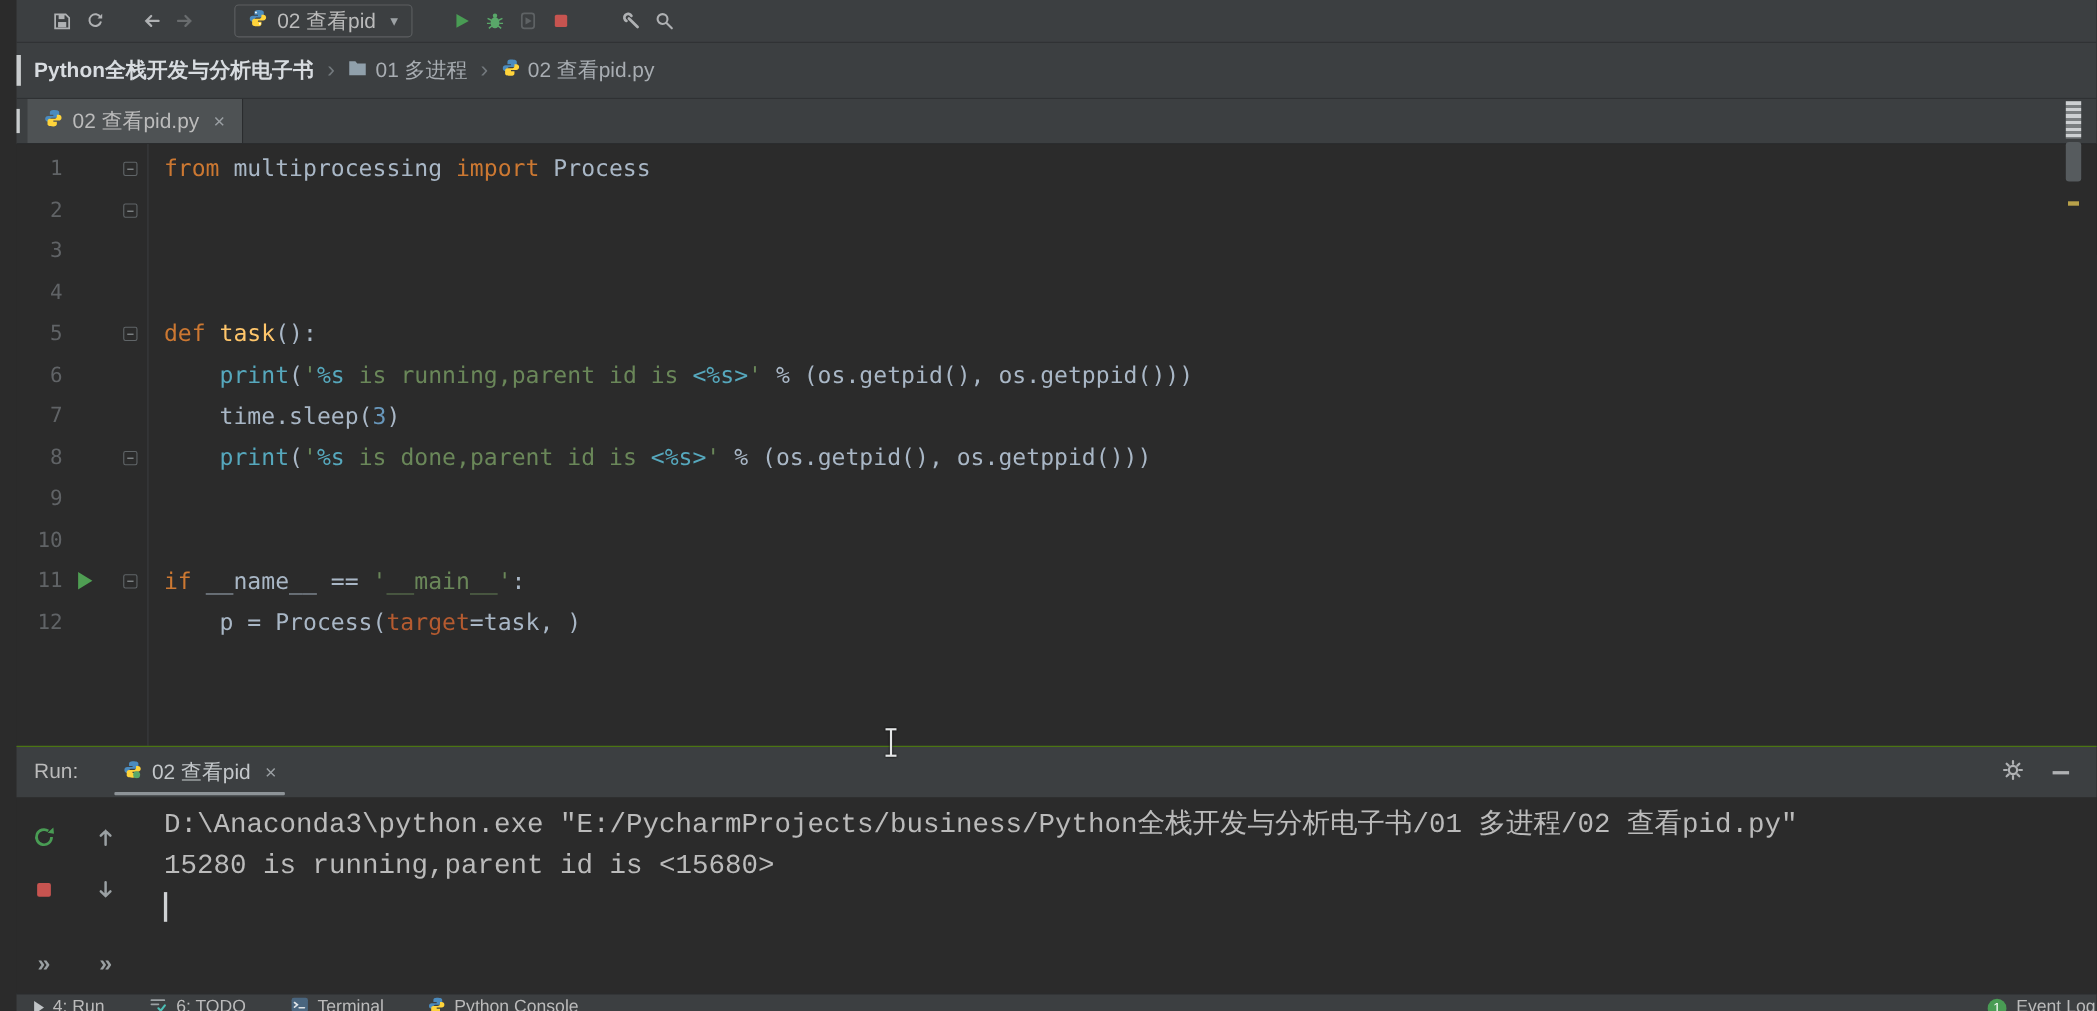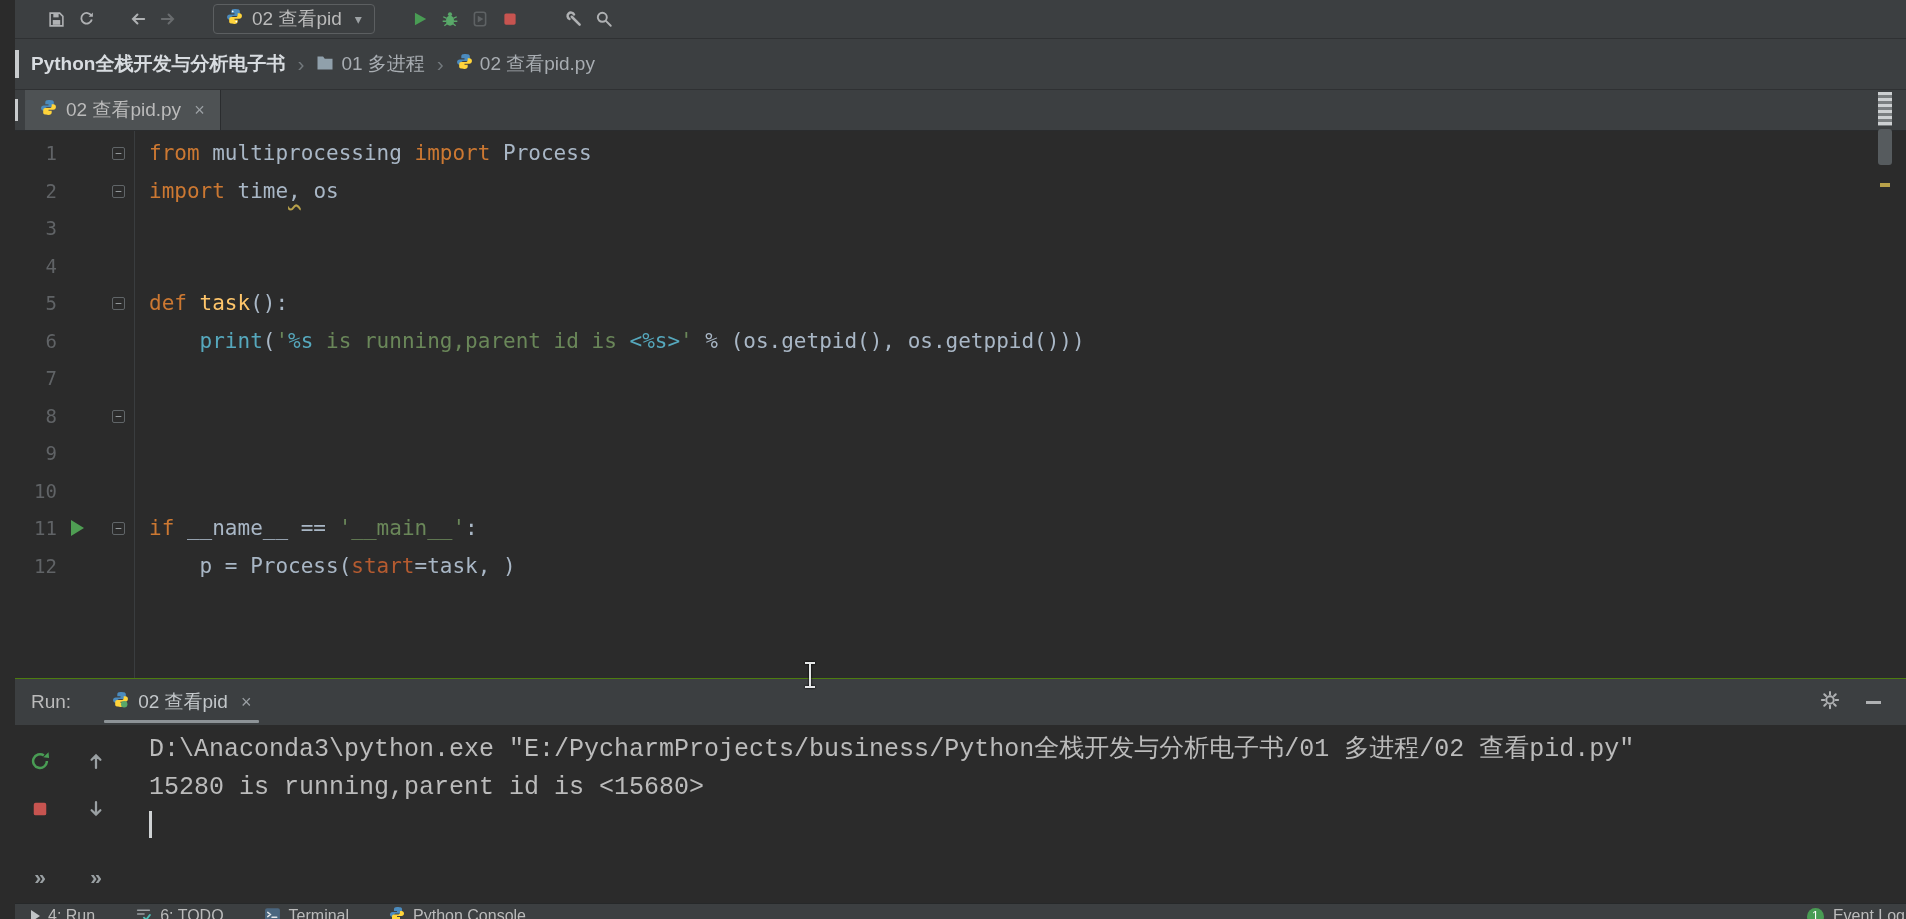--- a/index.html
+++ b/index.html
@@ -217,21 +217,20 @@
             <span class="ln">1</span>
             <span class="fold">−</span>
           </div>
           <div class="code"><span class="c-kw">from</span><span class="c-fg"> multiprocessing </span><span class="c-kw">import</span><span class="c-fg"> Process</span></div>
         </div>
         <div class="ed-line">
           <div class="gutter">
             <span class="ln">2</span>
             <span class="fold">−</span>
           </div>
-          <div class="code"><span class="c-kw">import</span><span class="c-fg"> time</span><span class="c-warn">,</span><span class="c-fg"> os</span></div>
         </div>
         <div class="ed-line">
           <div class="gutter">
             <span class="ln">3</span>
           </div>
           <div class="code"></div>
         </div>
         <div class="ed-line">
           <div class="gutter">
             <span class="ln">4</span>
@@ -248,26 +247,28 @@
         <div class="ed-line">
           <div class="gutter">
             <span class="ln">6</span>
           </div>
           <div class="code"><span class="c-fg">    </span><span class="c-bi">print</span><span class="c-fg">(</span><span class="c-str">'</span><span class="c-fmt">%s</span><span class="c-str"> is running,parent id is </span><span class="c-fmt">&lt;%s&gt;</span><span class="c-str">'</span><span class="c-fg"> % (os.getpid(), os.getppid()))</span></div>
         </div>
         <div class="ed-line">
           <div class="gutter">
             <span class="ln">7</span>
           </div>
+          <div class="code"><span class="c-fg">    time.sleep(</span><span class="c-num">3</span><span class="c-fg">)</span></div>
         </div>
         <div class="ed-line">
           <div class="gutter">
             <span class="ln">8</span>
             <span class="fold">−</span>
           </div>
+          <div class="code"><span class="c-fg">    </span><span class="c-bi">print</span><span class="c-fg">(</span><span class="c-str">'</span><span class="c-fmt">%s</span><span class="c-str"> is done,parent id is </span><span class="c-fmt">&lt;%s&gt;</span><span class="c-str">'</span><span class="c-fg"> % (os.getpid(), os.getppid()))</span></div>
         </div>
         <div class="ed-line">
           <div class="gutter">
             <span class="ln">9</span>
           </div>
           <div class="code"></div>
         </div>
         <div class="ed-line">
           <div class="gutter">
             <span class="ln">10</span>
@@ -279,21 +280,21 @@
             <span class="ln">11</span>
             <span class="run-arrow"></span>
             <span class="fold">−</span>
           </div>
           <div class="code"><span class="c-kw">if</span><span class="c-fg"> __name__ == </span><span class="c-str">'__main__'</span><span class="c-fg">:</span></div>
         </div>
         <div class="ed-line">
           <div class="gutter">
             <span class="ln">12</span>
           </div>
-          <div class="code"><span class="c-fg">    p = Process(</span><span class="c-param">start</span><span class="c-fg">=task, )</span></div>
+          <div class="code"><span class="c-fg">    p = Process(</span><span class="c-param">target</span><span class="c-fg">=task, )</span></div>
         </div>
       </div>
   </div>
 
   <div class="an-ind"></div>
   <div class="sb-thumb"></div>
   <div class="warn-tick"></div>
 
   <div class="run-header">
     <span class="run-label">Run:</span>

